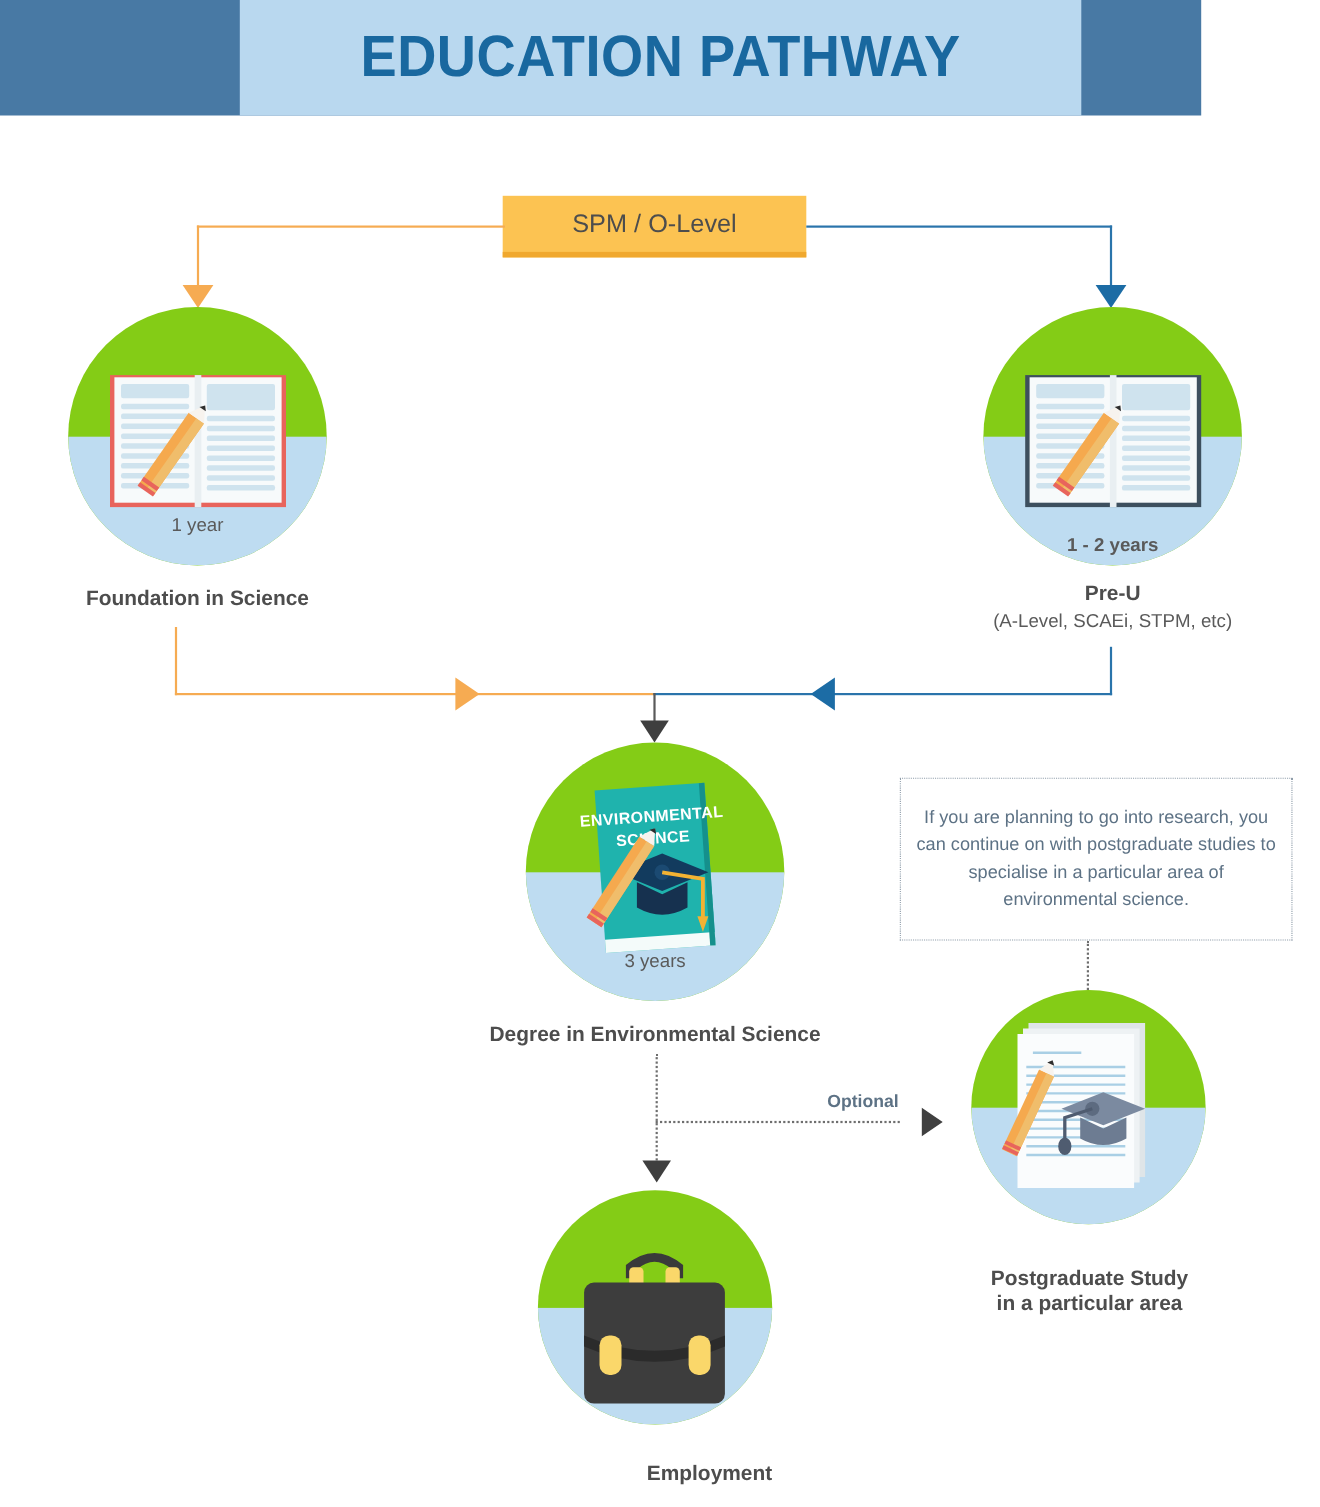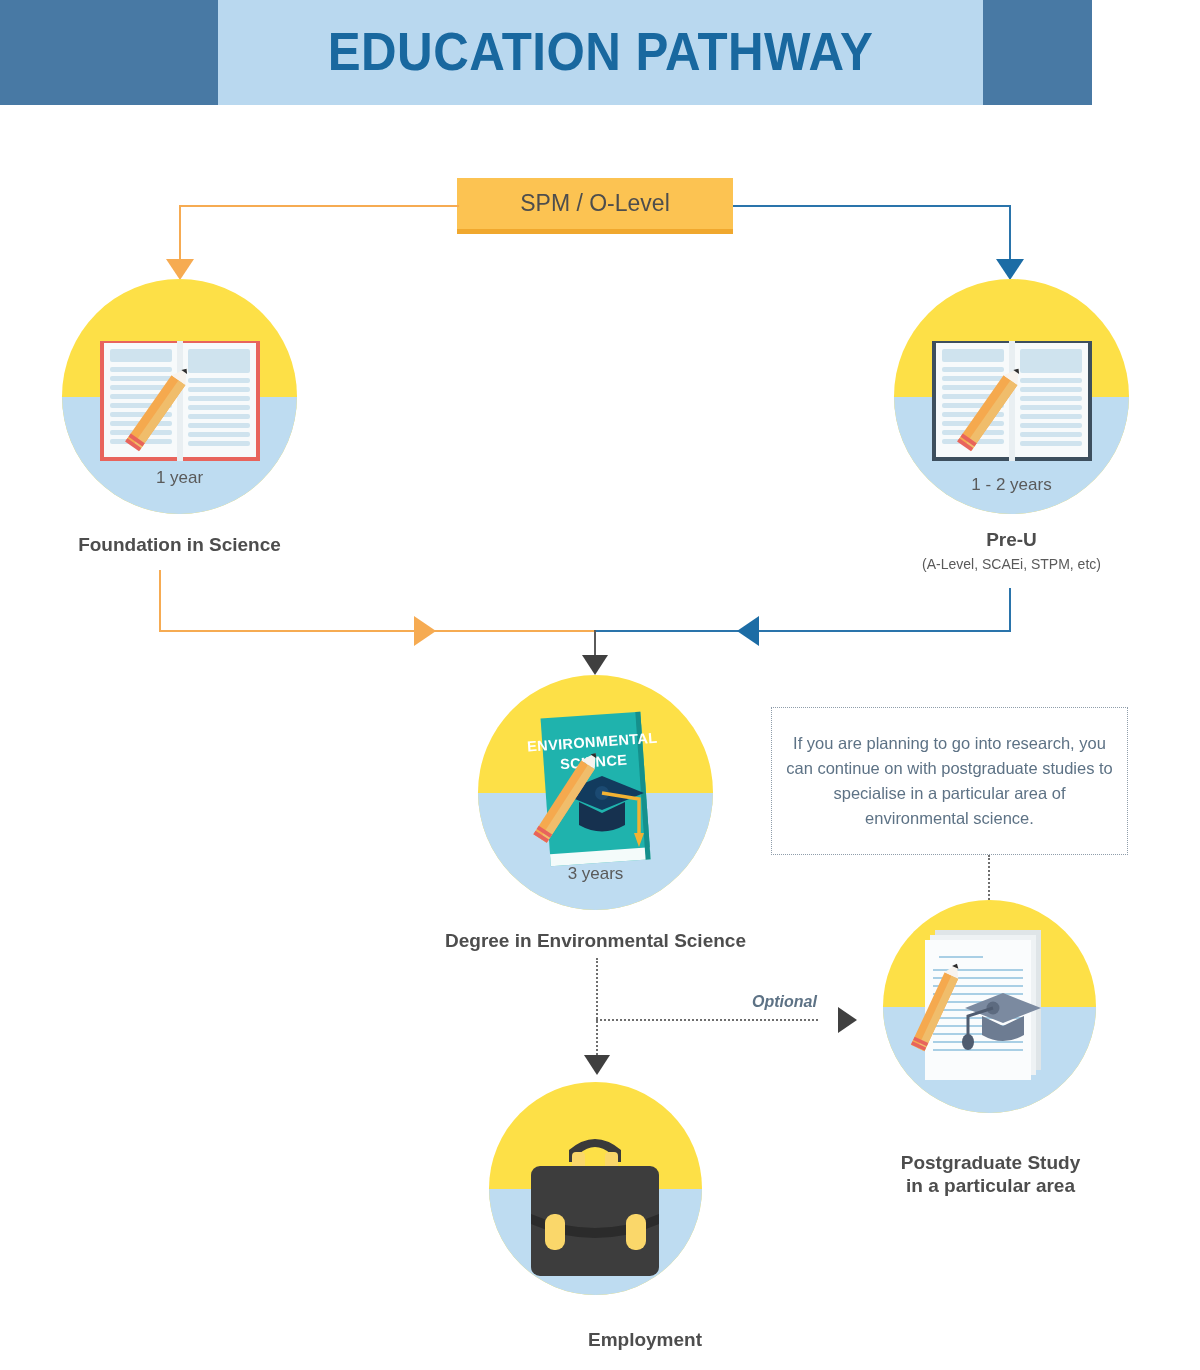--- a/index.html
+++ b/index.html
@@ -46,21 +46,21 @@
     transform: scaleX(0.93);
     transform-origin: center center;
   }
 
   
   .node { position: absolute; }
   .circle {
     position: absolute;
     border-radius: 50%;
     overflow: hidden;
-    background: #fde047;
+    background: #84cc16;
   }
   .circle-bottom {
     position: absolute;
     left: 0; bottom: 0;
     width: 100%;
     height: 50%;
     background: #bedcf1;
   }
   .duration {
     position: absolute;
@@ -78,21 +78,21 @@
     font-size: 19px;
     font-weight: bold;
     line-height: 25px;
     font-family: "Liberation Sans", sans-serif;
   }
   .node-sublabel {
     position: absolute;
     width: 100%;
     text-align: center;
     color: #5a5a5a;
-    font-size: 14px;
+    font-size: 17px;
     line-height: 25px;
     font-family: "Liberation Sans", sans-serif;
   }
 
   
   #spm-box {
     position: absolute;
     left: 457px; top: 178px;
     width: 276px;
     height: 56px;
@@ -164,21 +164,21 @@
   }
   .dotted-v {
     position: absolute;
     width: 0;
     border-left: 2px dotted #6e6e6e;
   }
 
   
   #note-box {
     position: absolute;
-    left: 771px; top: 707px;
+    left: 818px; top: 707px;
     width: 357px;
     height: 148px;
     border: 1.5px dotted #8f9daa;
     box-sizing: border-box;
     display: flex;
     align-items: center;
     justify-content: flex-end;
   }
   #note-text {
     color: #5d7285;
@@ -186,21 +186,20 @@
     line-height: 25px;
     text-align: center;
     padding: 0 8px;
     font-family: "Liberation Sans", sans-serif;
   }
   #optional-label {
     position: absolute;
     left: 752px; top: 993px;
     color: #5d7285;
     font-size: 16px;
-    font-style: italic;
     font-weight: bold;
     font-family: "Liberation Sans", sans-serif;
   }
 </style>
 </head>
 <body>
 
 <div id="header">
   <div id="header-panel"></div>
   <div id="header-title">EDUCATION PATHWAY</div>
@@ -299,21 +298,21 @@
       <rect x="115" y="62" width="6" height="120" fill="#e9eff2"></rect>
       <g transform="rotate(35 82 160)">
         <rect x="68" y="92" width="17" height="80" fill="#f5a94e"></rect>
         <rect x="76.5" y="92" width="8.5" height="80" fill="#f0bd6b"></rect>
         <polygon points="68,92 85,92 76.5,78" fill="#f7f3ee"></polygon>
         <polygon points="73,82 80,82 76.5,78" fill="#2e2e2e"></polygon>
         <rect x="68" y="163" width="17" height="4" fill="#e8645c"></rect>
         <rect x="68" y="169" width="17" height="4" fill="#e8645c"></rect>
       </g>
     </svg>
-    <div class="duration" style="bottom:19px;">1 - 2 years</div>
+    <div class="duration" style="bottom:8px;font-weight:bold;">1 - 2 years</div>
   </div>
   <div class="node-label" style="left:894px; top:527px; width:235px;">Pre-U</div>
   <div class="node-sublabel" style="left:864px; top:552px; width:295px;">(A-Level, SCAEi, STPM, etc)</div>
 </div>
 
 <div class="ln ln-v c-orange" style="left:159px; top:570px; height:62px;"></div>
 <div class="ln ln-h c-orange" style="left:159px; top:630px; width:437px;"></div>
 <div class="arrow arr-right-orange" style="left:414px; top:616px;"></div>
 
 <div class="ln ln-v c-blue" style="left:1009px; top:588px; height:44px;"></div>

